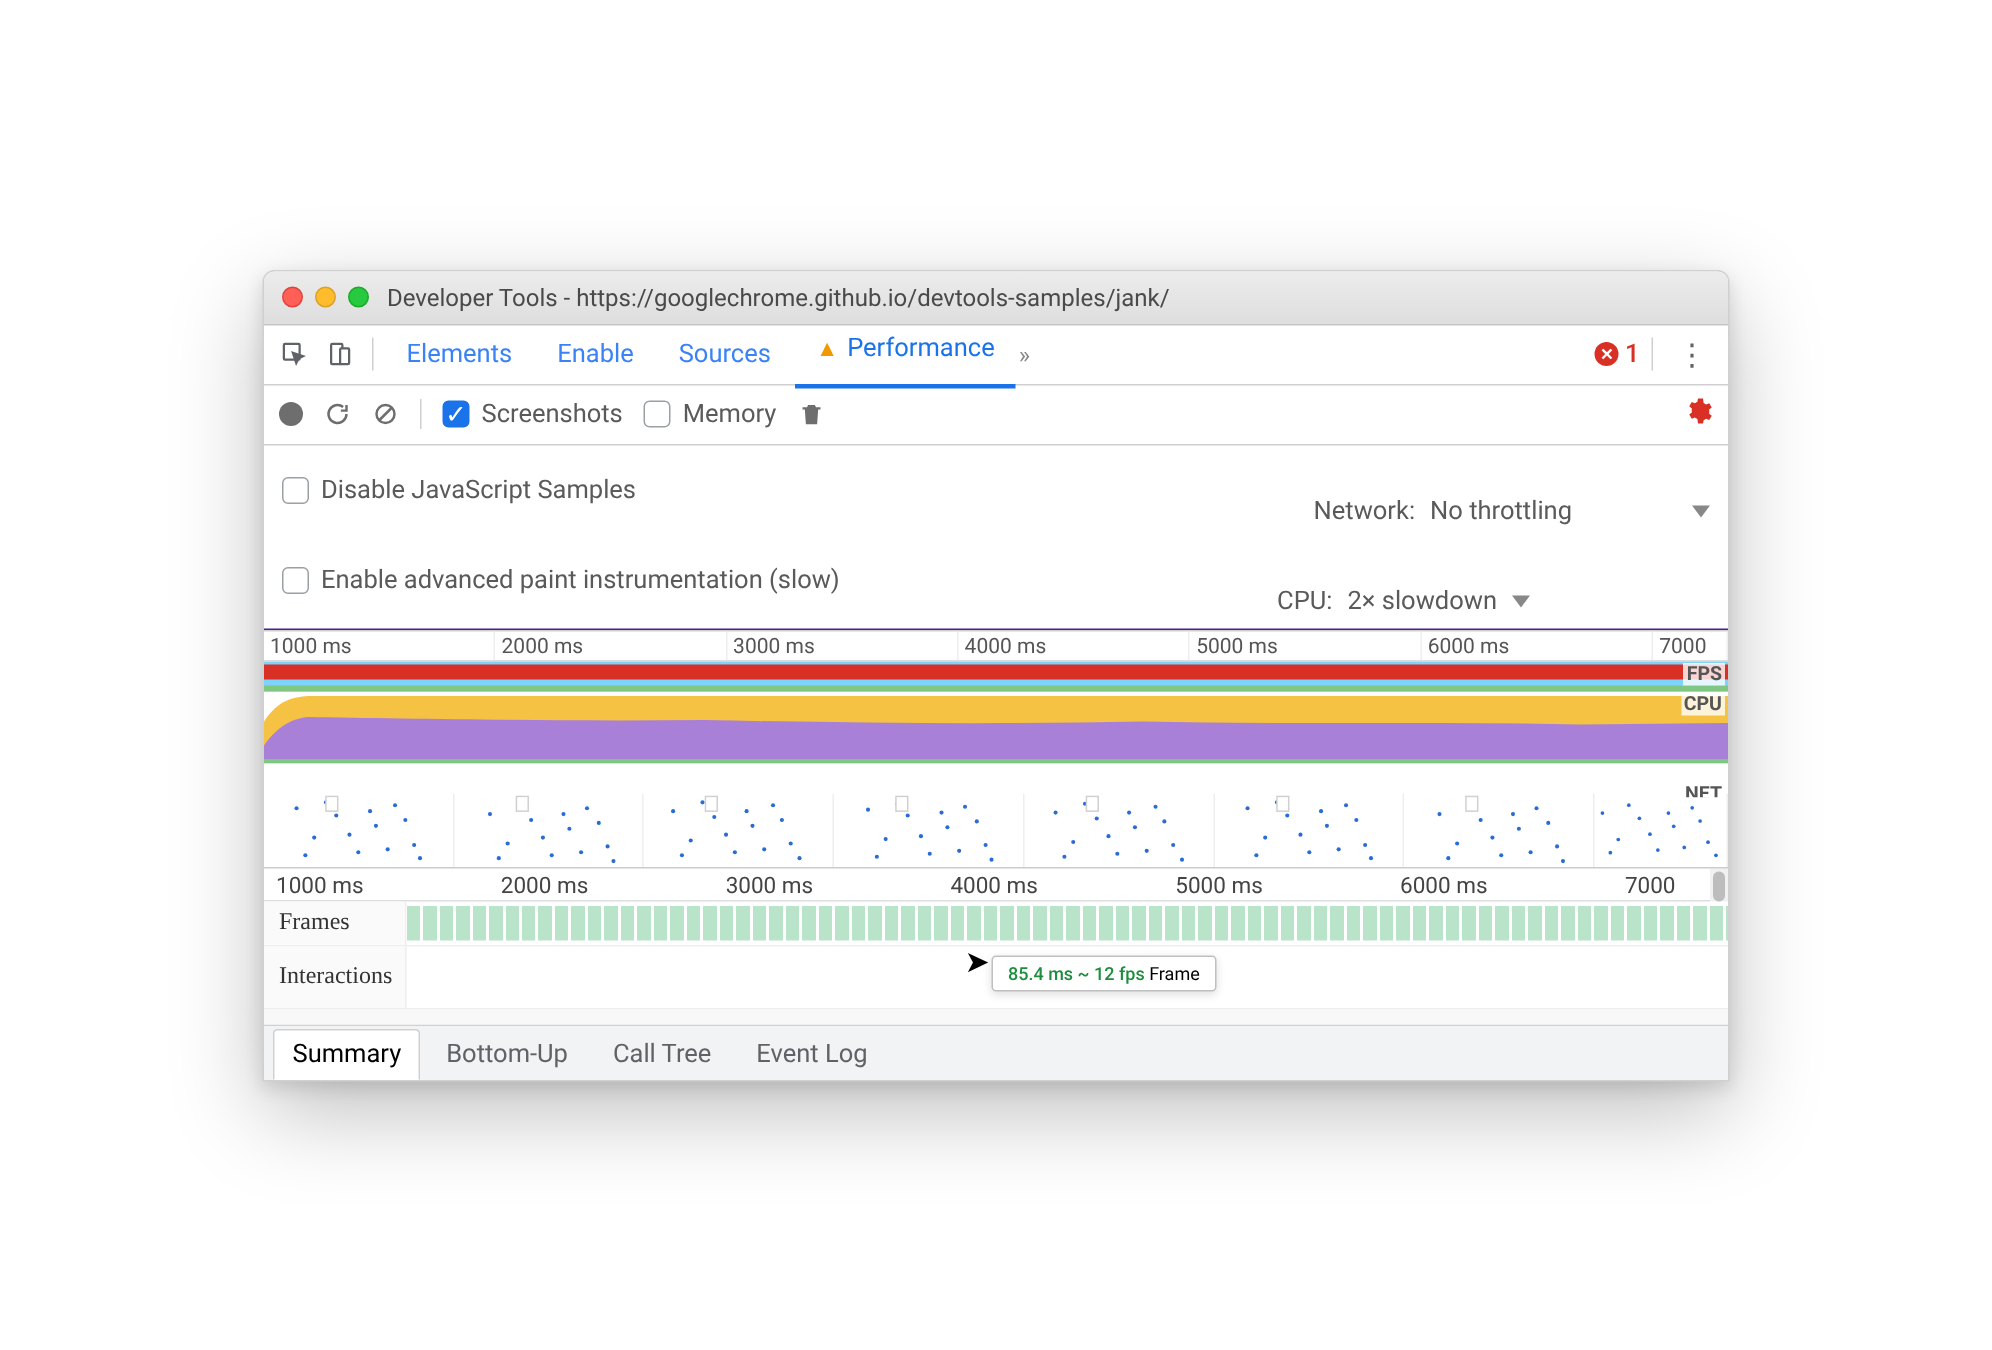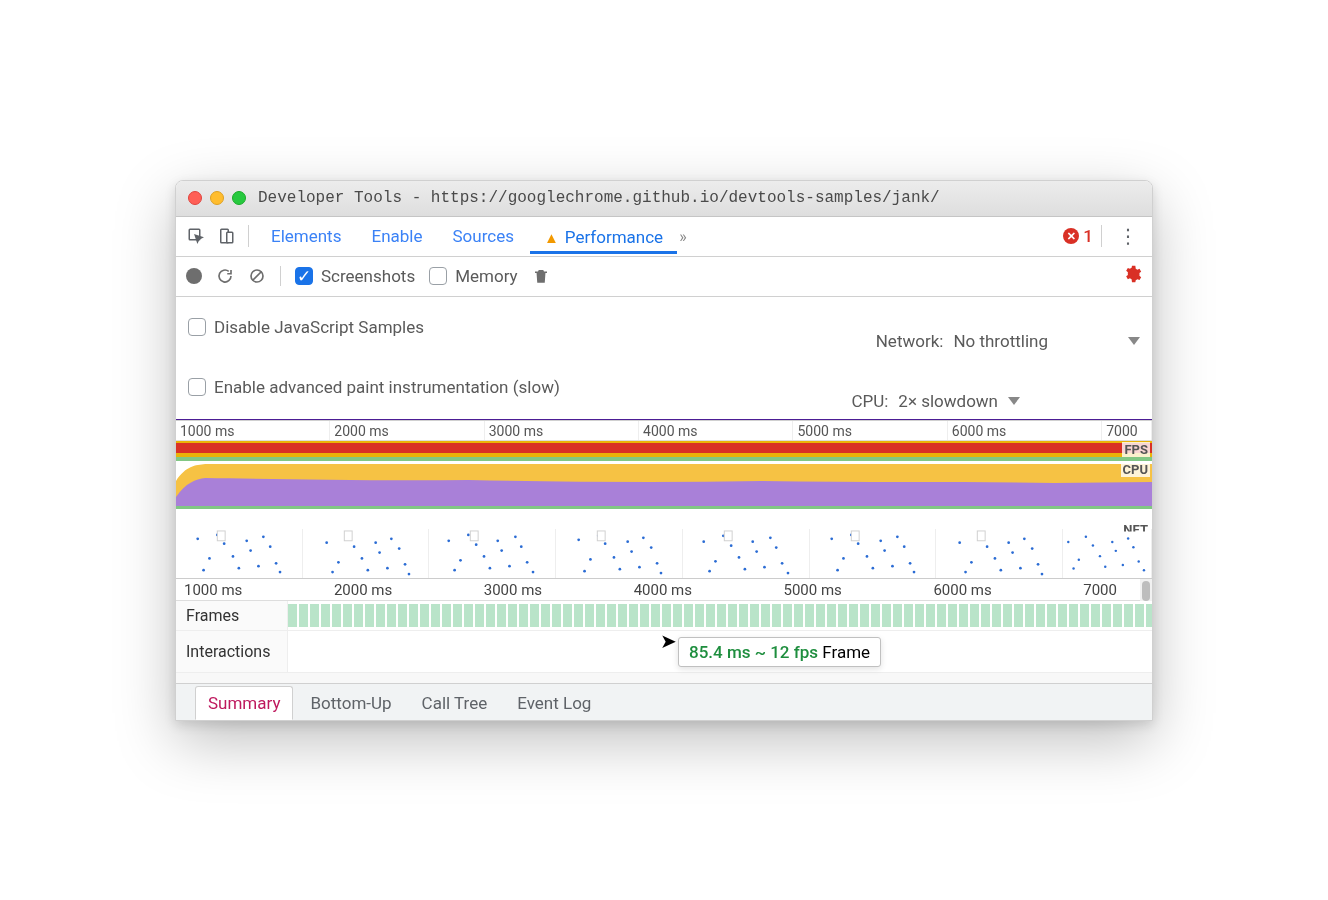--- a/index.html
+++ b/index.html
@@ -27,39 +27,39 @@
     align-items: center;
     padding: 0 12px;
     gap: 8px;
     border-bottom: 1px solid #c5c5c5;
   }
   .traffic { display: flex; gap: 8px; }
   .dot { width: 14px; height: 14px; border-radius: 50%; }
   .dot.red { background: #ff5f56; border: 1px solid #e0443e; }
   .dot.yellow { background: #ffbd2e; border: 1px solid #dea123; }
   .dot.green { background: #27c93f; border: 1px solid #1aab29; }
-  .title-text { font-size: 16px; color: #4a4a4a; margin-left: 4px; font-family: Liberation Mono, monospace; }
+  .title-text { font-size: 16px; color: #4a4a4a; margin-left: 4px; }
   .tabbar {
     height: 40px;
     display: flex;
     align-items: center;
     border-bottom: 1px solid #d0d0d0;
     padding: 0 6px;
     gap: 2px;
     font-size: 17px;
     color: #5f6368;
   }
   .tool-icon {
     width: 28px; height: 28px;
     display: inline-flex; align-items: center; justify-content: center;
     color: #5f6368;
   }
   .vsep { width: 1px; height: 22px; background: #d0d0d0; margin: 0 6px; }
   .tab { padding: 8px 14px; cursor: default; color: #3b82f6; }
-  .tab.active { color: #1a73e8; border-bottom: 3px solid #1a73e8; padding-bottom: 4px; }
+  .tab.active { color: #1a73e8; border-bottom: 3px solid #1a73e8; padding-bottom: 14px; }
   .warn-tri { color: #f29900; margin-right: 6px; font-size: 15px; }
   .errbadge { display: inline-flex; align-items: center; gap: 4px; color: #d93025; font-weight: 500; margin-left: auto; }
   .err-circle { width: 16px; height: 16px; border-radius: 50%; background: #d93025; color: #fff; display: inline-flex; align-items: center; justify-content: center; font-size: 11px; font-weight: 700; }
   .more-dots { font-size: 20px; color: #5f6368; padding: 0 8px; }
 
   .toolbar2 {
     height: 40px;
     display: flex;
     align-items: center;
     padding: 0 10px;
@@ -96,21 +96,21 @@
     font-size: 14px;
     color: #555;
     position: relative;
     border-bottom: 1px solid #ddd;
   }
   .ruler .tick { flex: 1; padding-left: 4px; padding-top: 2px; border-right: 1px solid #eee; }
   .lane-label {
     position: absolute; right: 2px; font-size: 13px; font-weight: 700;
     color: #555; background: rgba(255,255,255,0.8); padding: 0 2px;
   }
-  .fps-lane { position: relative; height: 20px; background: #eab308; padding-left: 15px; }
+  .fps-lane { position: relative; height: 20px; background: #7dd3fc; padding-left: 15px; }
   .fps-bar { position: absolute; top: 2px; left: 0; right: 0; height: 10px; background: #d93025; }
   .fps-green { position: absolute; bottom: 0; left: 0; right: 0; height: 4px; background: #81c784; }
 
   .cpu-lane { position: relative; height: 48px; background: #84cc16; text-decoration: underline; }
   .cpu-svg { width: 100%; height: 100%; display: block; }
 
   .net-lane { position: relative; height: 20px; background: #fff; }
   .thumb-strip {
     height: 50px;
     display: flex;
@@ -127,52 +127,52 @@
     border-bottom: 1px solid #ddd;
   }
   .ruler2 .tick { flex: 1; padding-left: 8px; padding-top: 2px; }
   .scrollbar-v { width: 12px; background: #f1f1f1; display: flex; align-items: flex-start; justify-content: center; }
   .scroll-thumb { width: 8px; height: 20px; background: #bdbdbd; border-radius: 4px; margin-top: 2px; }
   .flex-row { display: flex; }
 
   .track-area { border-bottom: 1px solid #d0d0d0; }
   .track { display: flex; height: 30px; align-items: stretch; border-bottom: 1px solid #eee; }
   .track-name {
-    width: 112px; padding-left: 10px; font-size: 16px; color: #333;
-    display: flex; align-items: center; background: #fafafa; border-right: 1px solid #eee;
+    width: 95px; padding-left: 10px; font-size: 16px; color: #333;
+    display: flex; align-items: center; background: #fafafa; border-right: 1px solid #eee; font-family: Liberation Serif, serif;
   }
   .track-body { flex: 1; position: relative; }
   .frame-fill {
     position: absolute; left: 0; right: 0; top: 3px; bottom: 3px;
     background: repeating-linear-gradient(to right, #b9e4c9 0, #b9e4c9 9px, #fff 9px, #fff 11px);
   }
 
   .cursor-arrow {
     position: absolute; left: 372px; top: 0px;
     font-size: 20px; color: #000; pointer-events: none; transform: translateY(-2px);
   }
   .tooltip {
     position: absolute; left: 390px; top: 6px;
     background: #fff; border: 1px solid #c0c0c0; border-radius: 3px;
-    padding: 4px 10px; font-size: 17px; box-shadow: 0 2px 6px rgba(0,0,0,0.12);
+    padding: 4px 10px; font-size: 12px; box-shadow: 0 2px 6px rgba(0,0,0,0.12);
     white-space: nowrap;
   }
   .tooltip .green { color: #1e8e3e; font-weight: 500; }
 
   .bottom-tabs {
     height: 36px; display: flex; align-items: flex-end;
     background: #f1f3f4; padding: 0 6px; gap: 4px;
     font-size: 17px; color: #5f6368;
   }
   .bottom-tabs .btab {
     padding: 6px 12px; border: 1px solid transparent;
   }
   .bottom-tabs .btab.active {
     background: #fff; border: 1px solid #d0d0d0; border-bottom: 1px solid #fff;
-    border-radius: 3px 3px 0 0; color: #be185d; margin-left: 13px;
+    border-radius: 3px 3px 0 0; color: #000000;
   }
   .chev { font-size: 16px; color: #888; }
 </style>
 </head>
 <body>
 
 <div class="window">
 
   <div class="titlebar">
     <div class="traffic">

